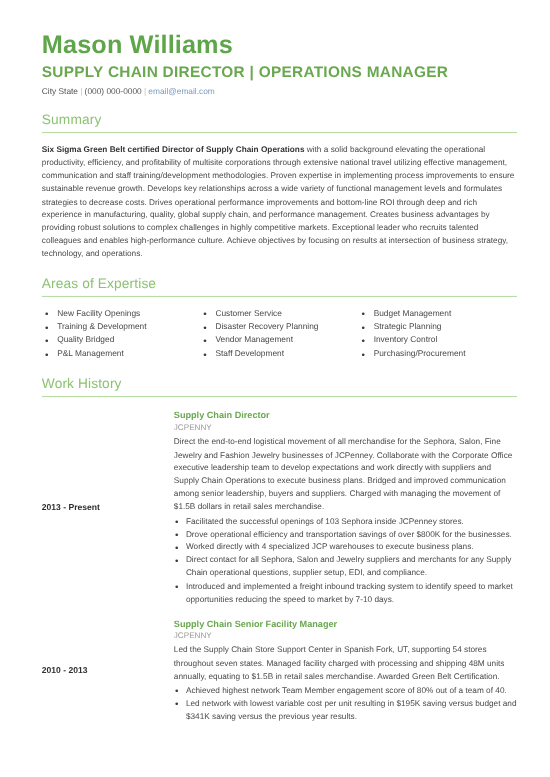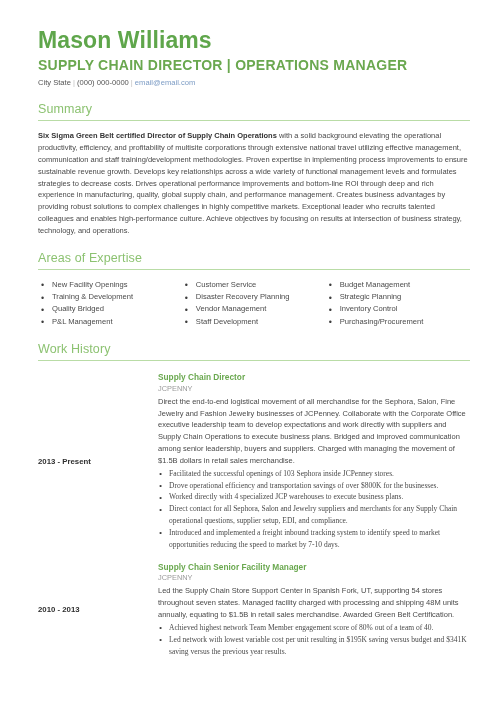--- a/index.html
+++ b/index.html
@@ -148,21 +148,20 @@
   .job-desc {
     font-size: 7.5px;
     line-height: 1.58;
     color: #4a4a4a;
     margin: 0;
   }
   .job-body ul {
     list-style: none;
     margin: 1px 0 0 0;
     padding: 0;
-    font-family: Liberation Serif, serif;
   }
   .job-body li {
     font-size: 7.5px;
     line-height: 1.58;
     color: #4a4a4a;
     position: relative;
     padding-left: 11px;
     margin-bottom: 0px;
   }
   .job-body li::before {

